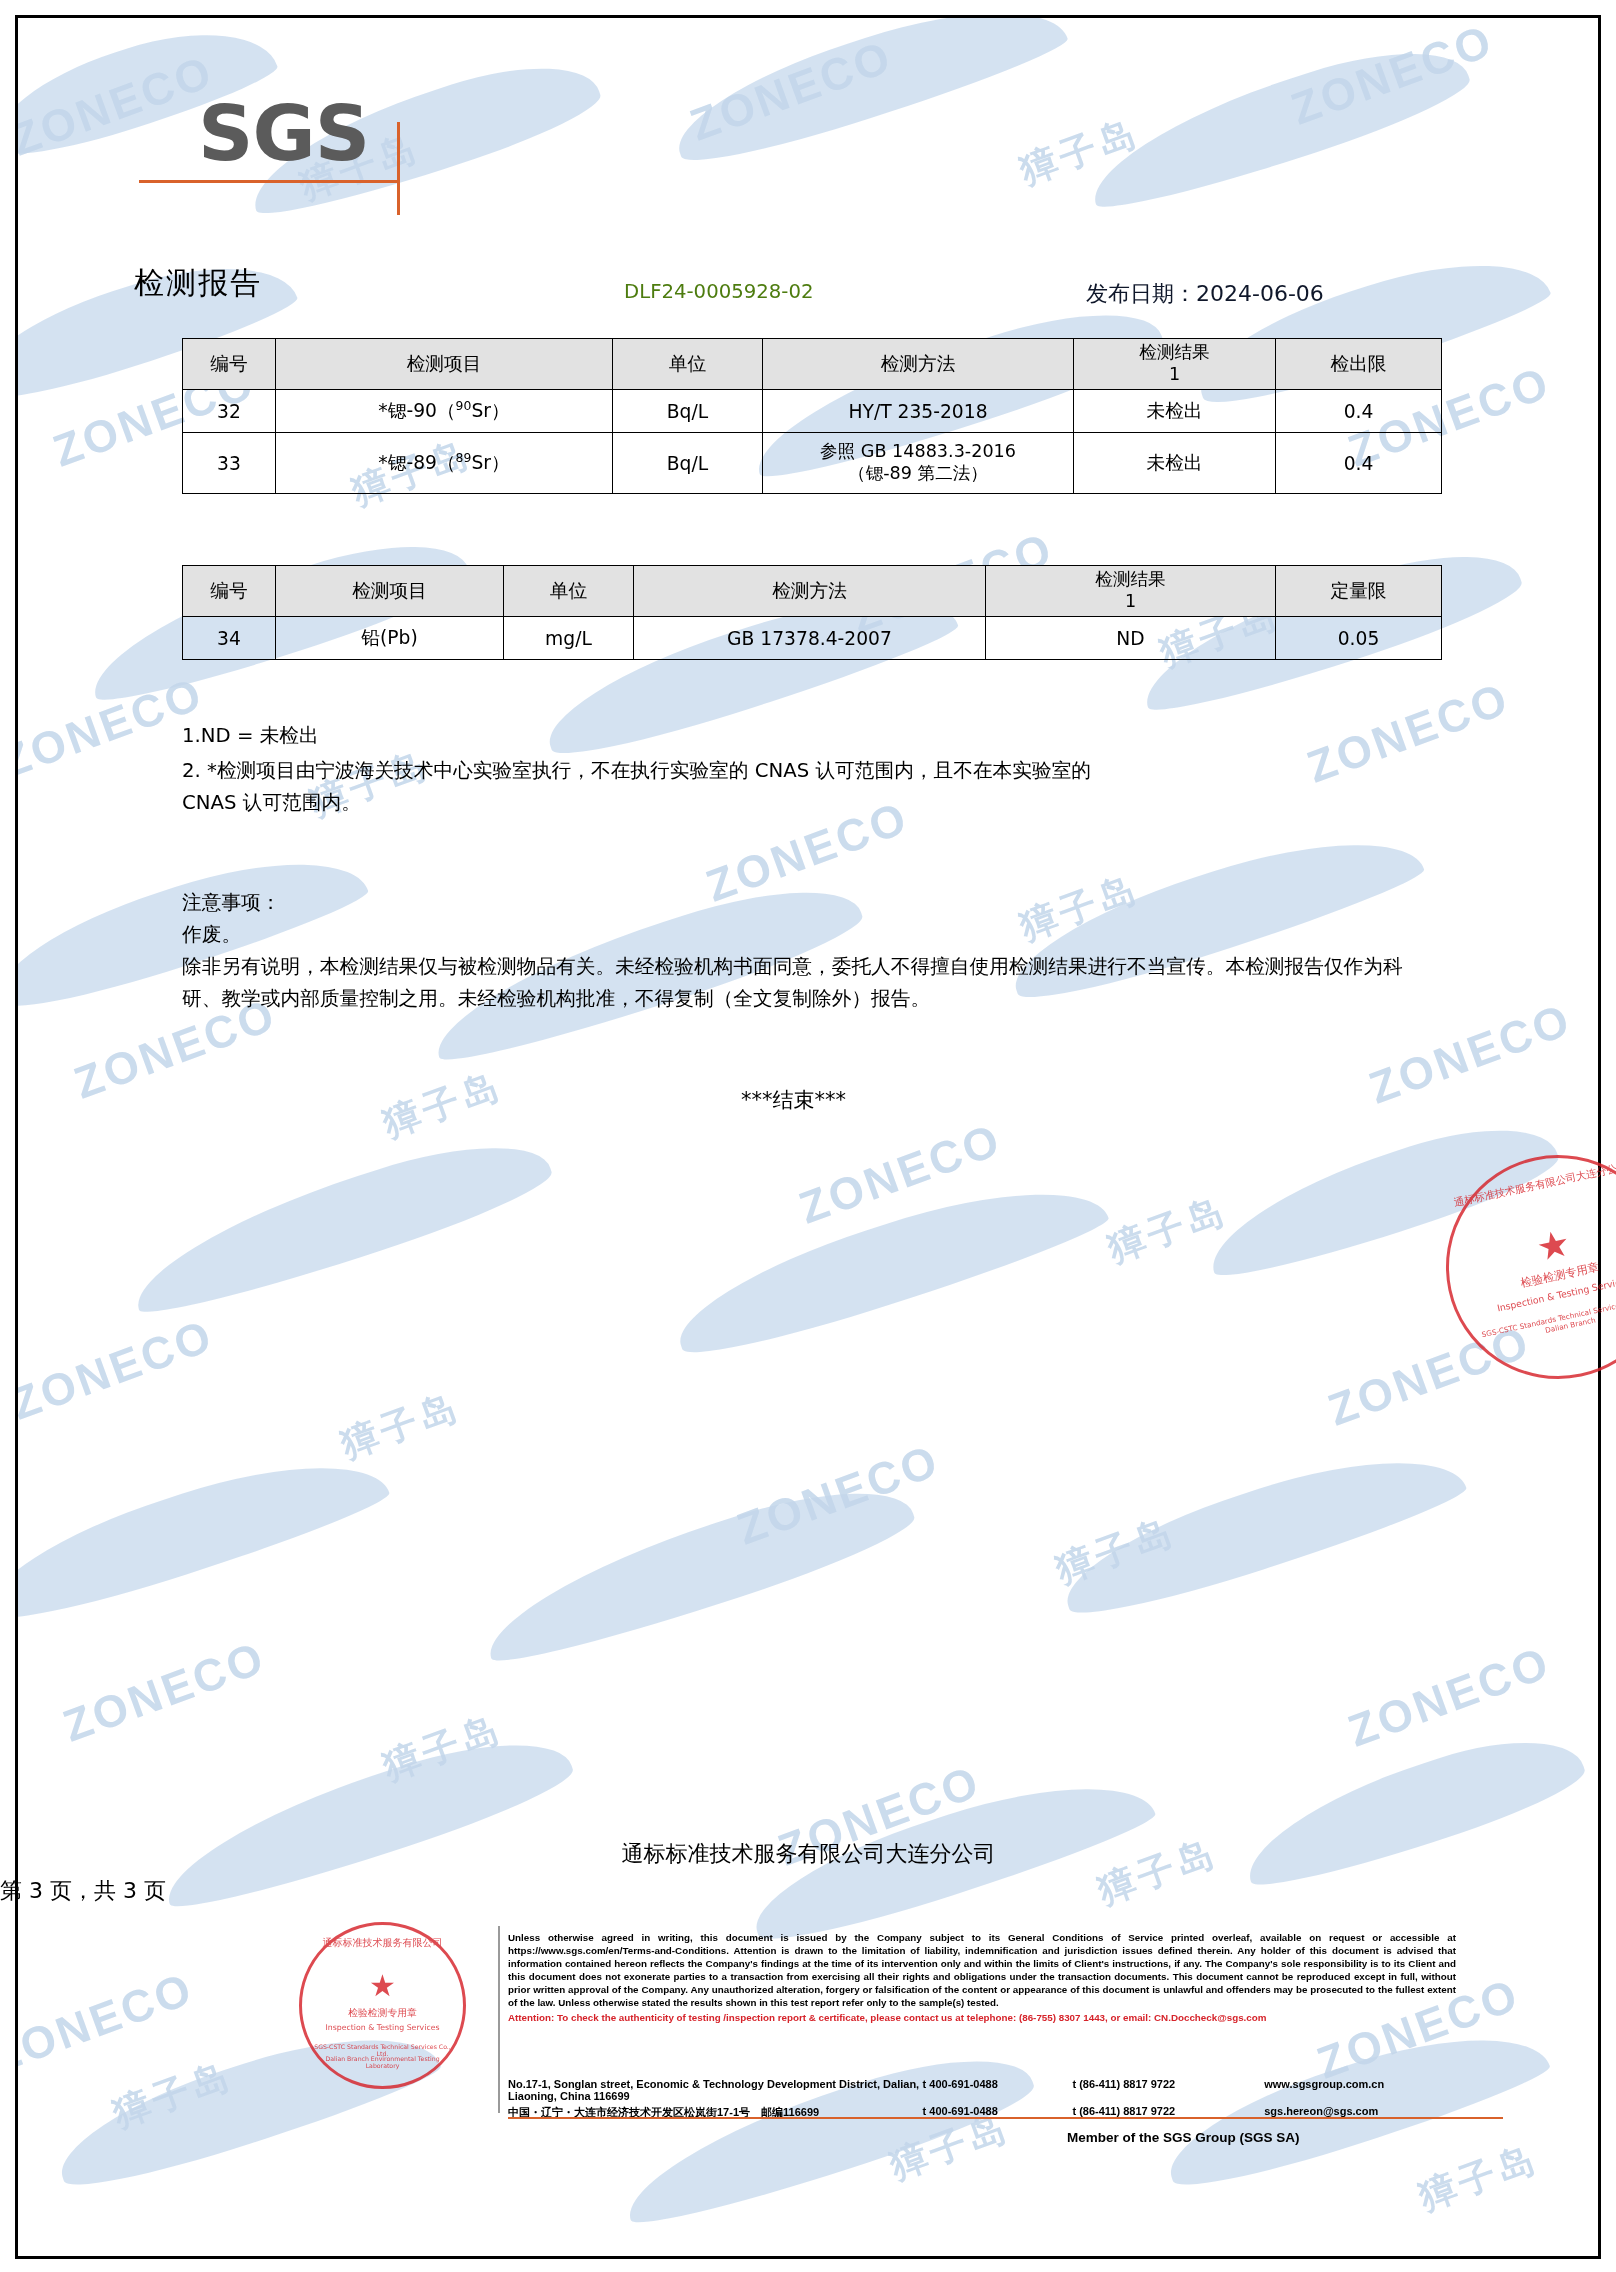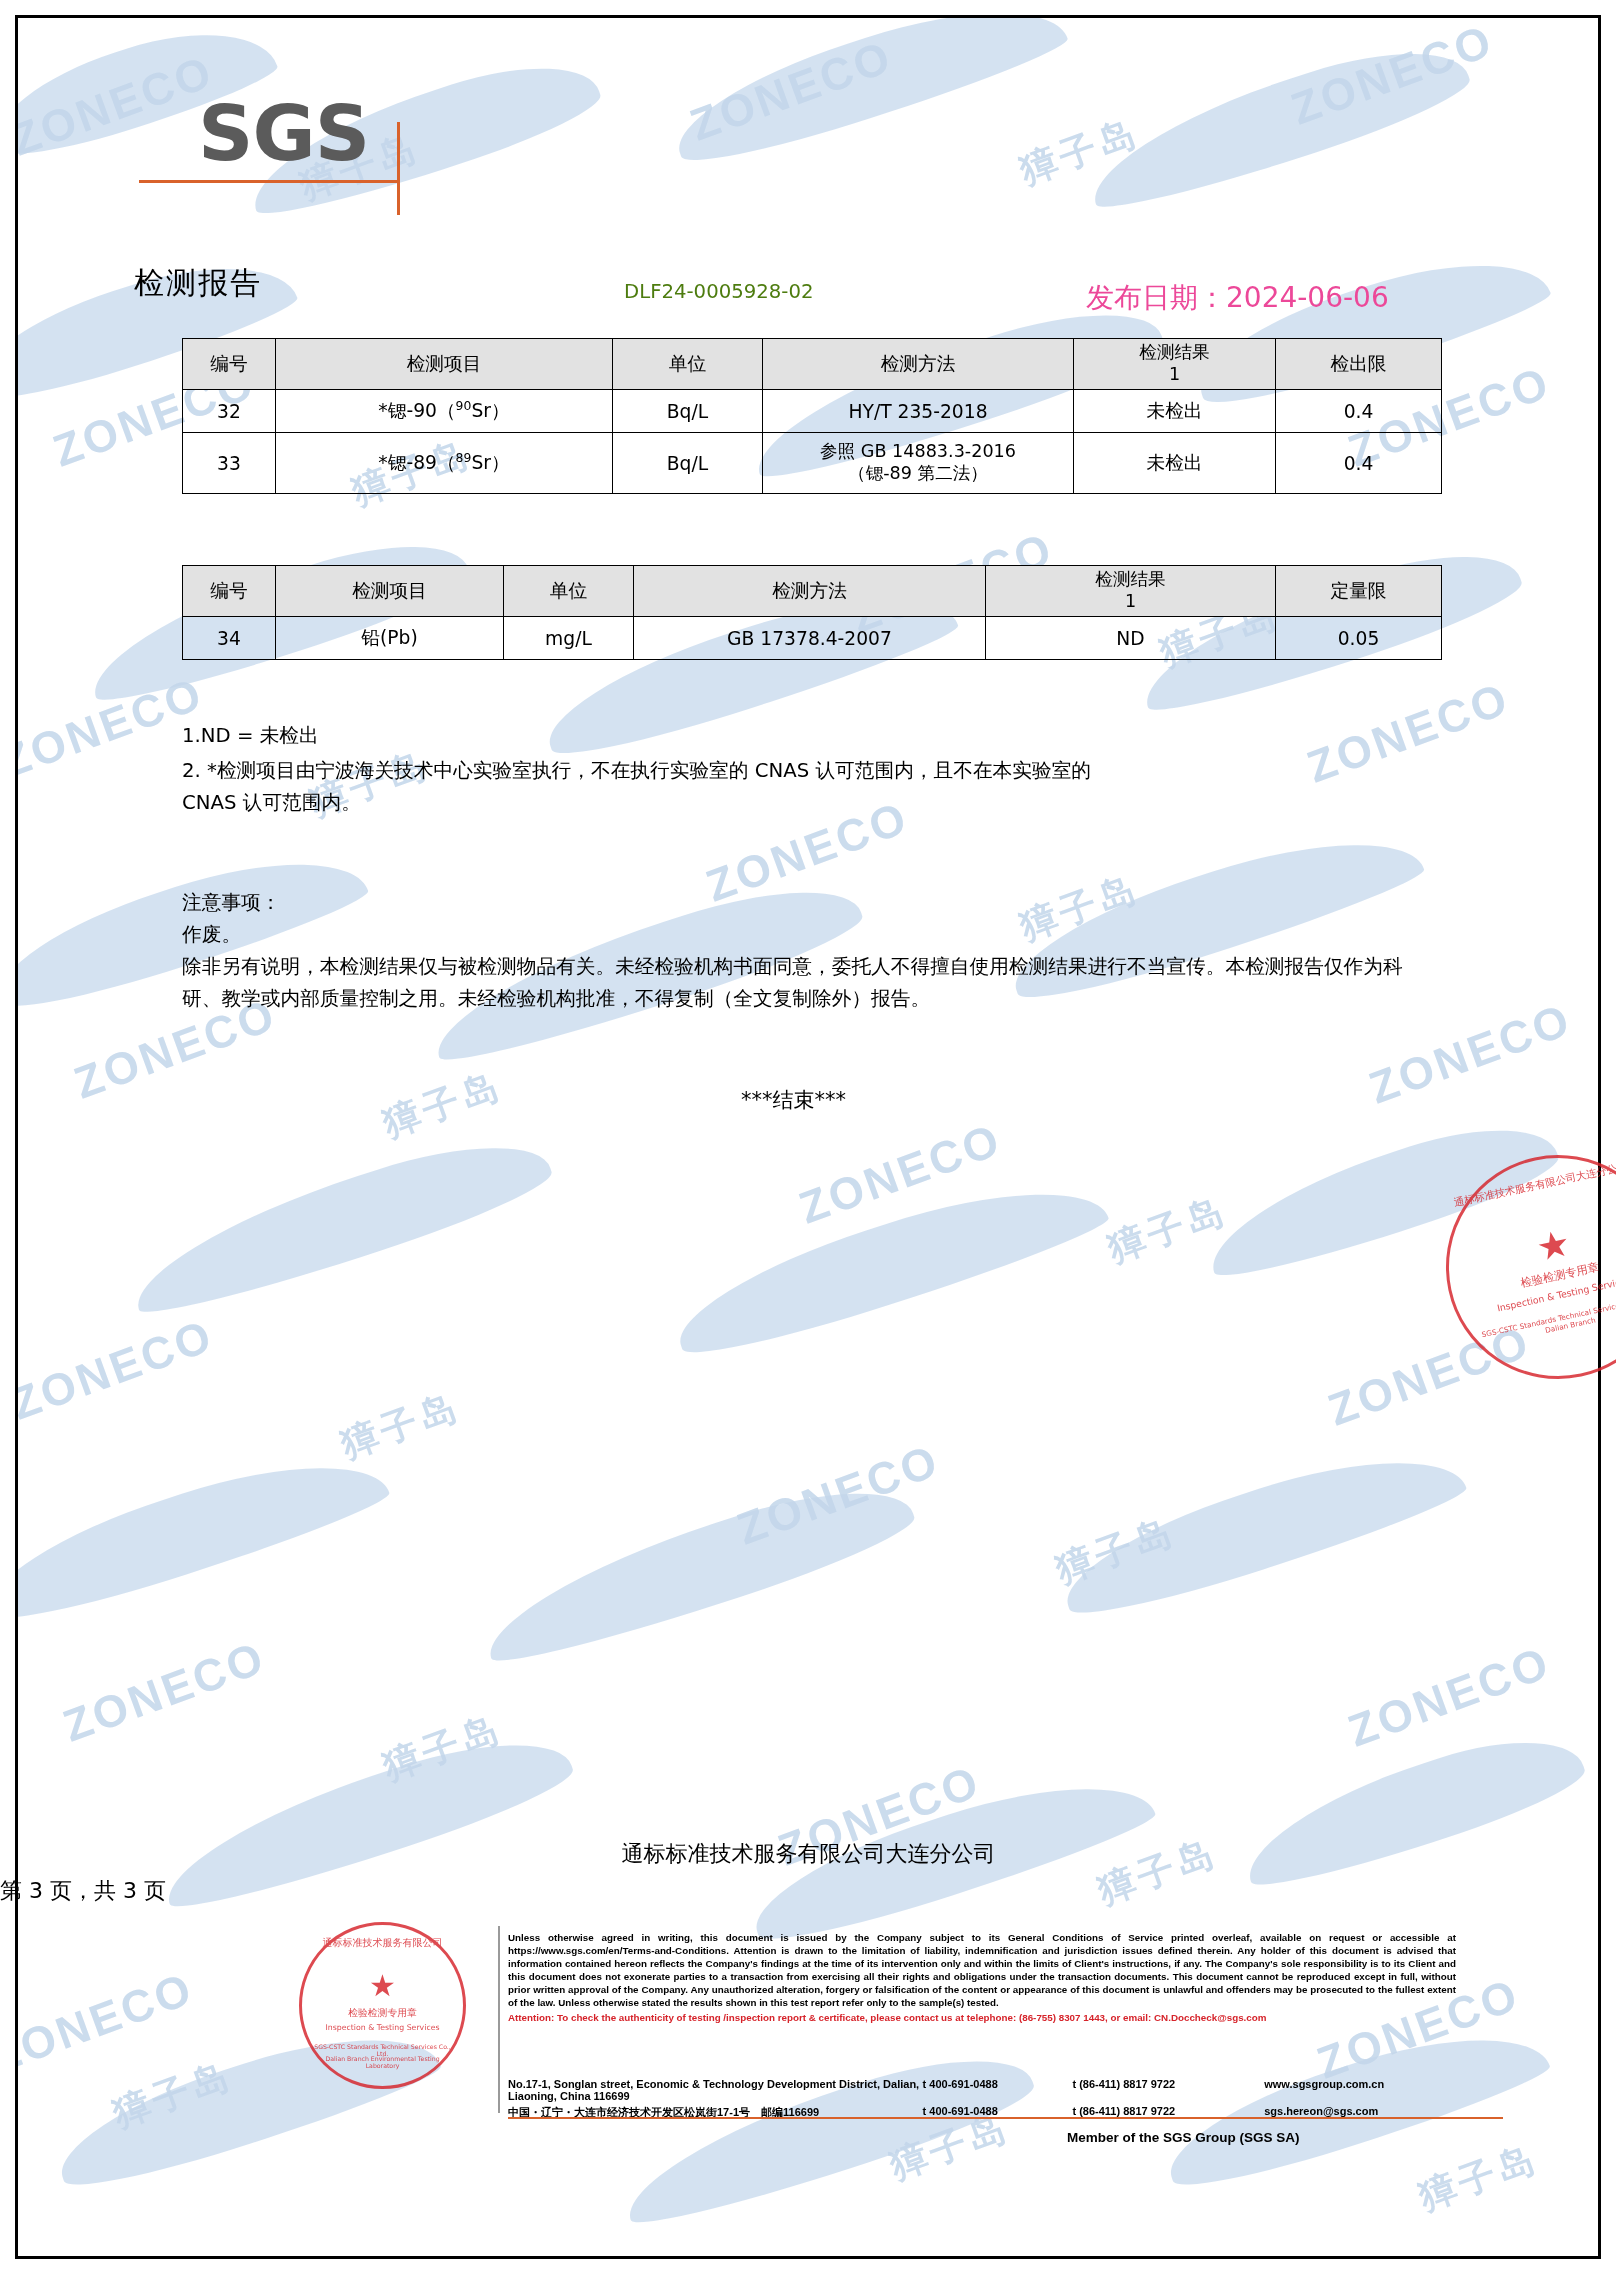--- a/index.html
+++ b/index.html
@@ -108,22 +108,22 @@
     top: 280px;
     font-family: "DejaVu Sans", sans-serif;
     font-size: 19.7px;
     color: #4d7c0f;
   }
   .issue-date {
     position: absolute;
     left: 1086px;
     top: 279px;
     font-family: "DejaVu Sans", sans-serif;
-    font-size: 28px;
-    color: #ec4899;
+    font-size: 22px;
+    color: #0f172a;
   }
   
   table.rtable {
     position: absolute;
     border-collapse: collapse;
     table-layout: fixed;
     background: transparent;
   }
   table.rtable td, table.rtable th {
     border: 1px solid #000;

